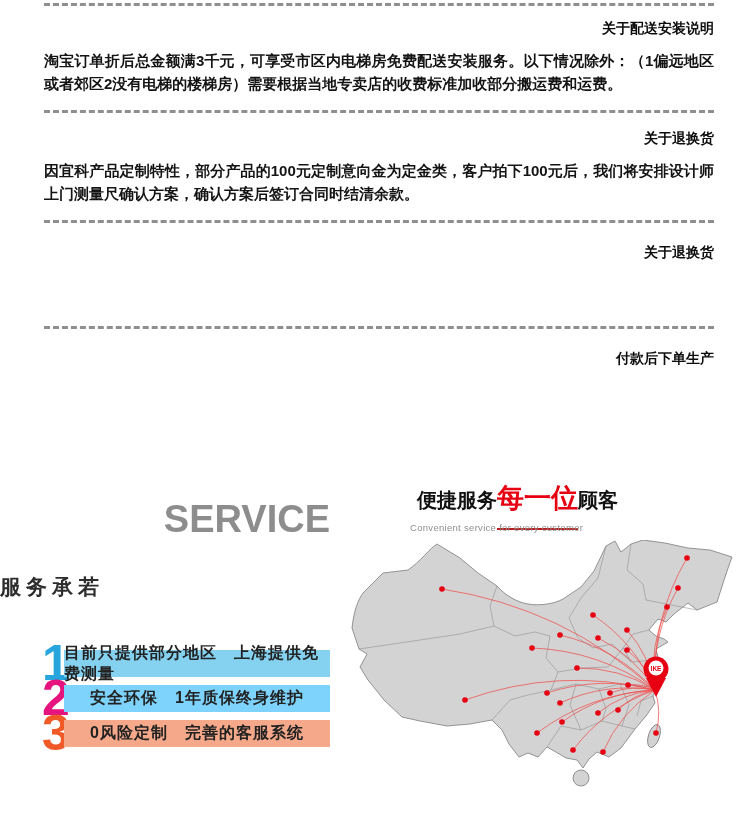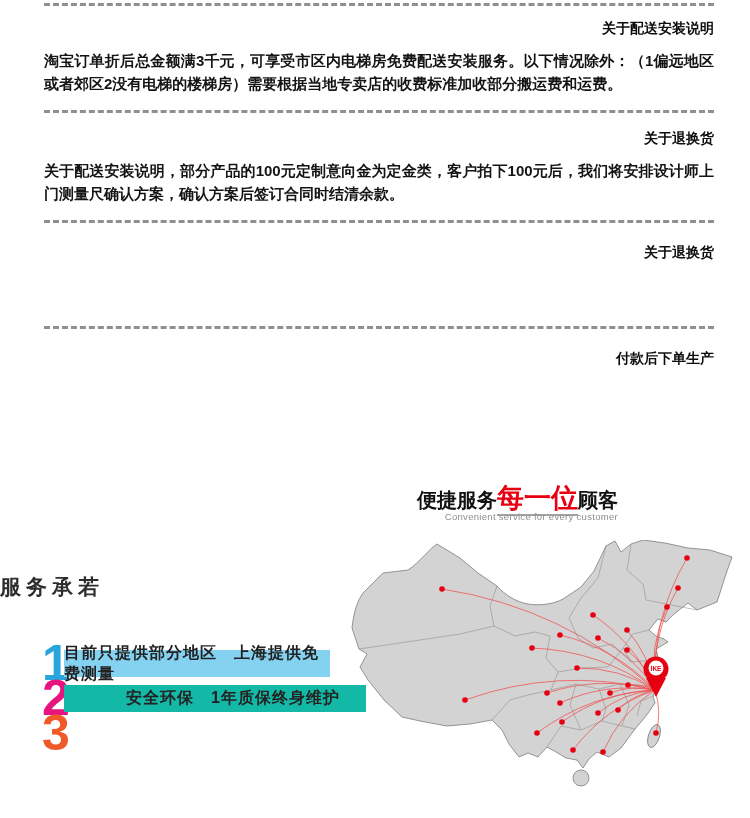--- a/index.html
+++ b/index.html
@@ -11,22 +11,22 @@
          line-height:22.5px;text-align:justify;white-space:pre-line;}
   
   .svc-en{position:absolute;left:0;top:504px;width:330px;text-align:right;color:#8d8d8d;
           font-weight:bold;font-size:38px;line-height:31px;letter-spacing:0px;}
   .svc-cn{position:absolute;left:0;top:573px;width:330px;color:#2d2d2d;
           font-weight:bold;font-size:21px;letter-spacing:5px;}
   
   .map-head{position:absolute;left:410px;top:480px;width:208px;text-align:right;white-space:nowrap;}
   .map-head .t1{font-size:20px;font-weight:bold;color:#111;vertical-align:baseline;}
   .map-head .t2{font-size:27px;font-weight:bold;color:#e60012;vertical-align:baseline;
-                border-bottom:2px solid #a3a3a3;padding-bottom:1px;}
-  .map-sub{position:absolute;left:410px;top:511px;width:208px;text-align:right;
+                border-bottom:2px solid #b91c1c;padding-bottom:15px;}
+  .map-sub{position:absolute;left:410px;top:522px;width:208px;text-align:left;
            font-size:9.5px;color:#8f8f8f;letter-spacing:.3px;}
   
   .pt-bar{position:absolute;left:64px;width:266px;height:27px;display:flex;align-items:center;
           justify-content:center;font-size:16px;font-weight:bold;color:#222;letter-spacing:1px;}
   .pt-num{position:absolute;left:42px;width:26px;font-size:50px;line-height:46px;font-weight:bold;
           text-align:left;}
   svg{position:absolute;}
   .land{fill:#d3d3d3;stroke:#7c7c7c;stroke-width:.8;stroke-linejoin:round;}
   .inner{fill:none;stroke:#8a8a8a;stroke-width:.55;stroke-linejoin:round;}
 </style>
@@ -37,43 +37,44 @@
 
   <div class="sep" style="top:3px"></div>
   <div class="sep" style="top:110px"></div>
   <div class="sep" style="top:220px"></div>
   <div class="sep" style="top:326px"></div>
 
   <div class="sec-h" style="top:20px">关于配送安装说明</div>
   <div class="sec-p" style="top:50px">淘宝订单折后总金额满3千元，可享受市区内电梯房免费配送安装服务。以下情况除外：（1偏远地区或者郊区2没有电梯的楼梯房）需要根据当地专卖店的收费标准加收部分搬运费和运费。</div>
 
   <div class="sec-h" style="top:130px">关于退换货</div>
-  <div class="sec-p" style="top:160px">关于配送安装说明，部分产品的100元定制意向金为定金类，客户拍下100元后，我们将安排设计师上门测量尺确认方案，确认方案后签订合同时结清余款。</div>
+  <div class="sec-p" style="top:160px">因宜科产品定制特性，部分产品的100元定制意向金为定金类，客户拍下100元后，我们将安排设计师上门测量尺确认方案，确认方案后签订合同时结清余款。</div>
 
   <div class="sec-h" style="top:244px">关于退换货</div>
 
   <div class="sec-h" style="top:350px">付款后下单生产</div>
 
   <div class="svc-en">
-    <br>
+    <span>SERVICE</span><br>
   </div>
   <div class="svc-cn">服务承若</div>
 
   <div class="map-head">
     <span class="t1">便捷服务</span><span class="t2">每一位</span><span class="t1">顾客</span>
   </div>
   <div class="map-sub">Convenient service for every customer</div>
 
   <div class="pt-num" id="num0" style="top: 640px; color: rgb(41, 165, 222);">1</div>
   <div class="pt-bar" id="bar0" style="top: 650px; background: rgb(132, 209, 240);">目前只提供部分地区　上海提供免费测量</div>
 
   <div class="pt-num" id="num1" style="top: 675px; color: rgb(230, 20, 127);">2</div>
-  <div class="pt-bar" id="bar1" style="top: 685px; background: #14b8a6; padding-left: 36px;">安全环保　1年质保终身维护</div>
+  <div class="pt-bar" id="bar1" style="top: 685px; background: #7dd3fc;">安全环保　1年质保终身维护</div>
 
   <div class="pt-num" id="num2" style="top: 710px; color: rgb(240, 90, 40);">3</div>
+  <div class="pt-bar" id="bar2" style="top: 720px; background: rgb(245, 169, 138);">0风险定制　完善的客服系统</div>
 
   <svg id="china-map" style="left:350px;top:540px" width="400" height="278" viewBox="0 0 400 278">
     <path class="land" d="M2,88 C4,70 8,60 13,53 L33,33 L58,30 C70,22 80,8 87,4
       L110,18 L128,33 L147,46 C155,55 166,62 178,64 C190,66 204,64 213,59 L231,47 L244,31 L256,6 L265,1 L271,12
       L281,4 L293,0 L315,3 L338,8 L360,10 L382,17 L376,34 L367,62 L347,70 L338,63 L324,74 L316,82 L308,79
       L303,85 L299,90 L306,96 L314,99 L318,102 L306,109 L309,121 L311,134 L307,147 L303,156 L305,163 L296,176
       L285,189 L271,208 L259,217 L247,212 L239,219 L233,228 L227,220 L216,218 L206,212 L197,207 L188,217
       L178,213 L169,217 L159,204 L152,190 L142,180 L120,184 L97,186 L70,181 L52,177 L34,160 L18,140 L10,127
       L17,114 L9,109 Z"></path>
     <circle class="land" cx="231" cy="238" r="8"></circle>

